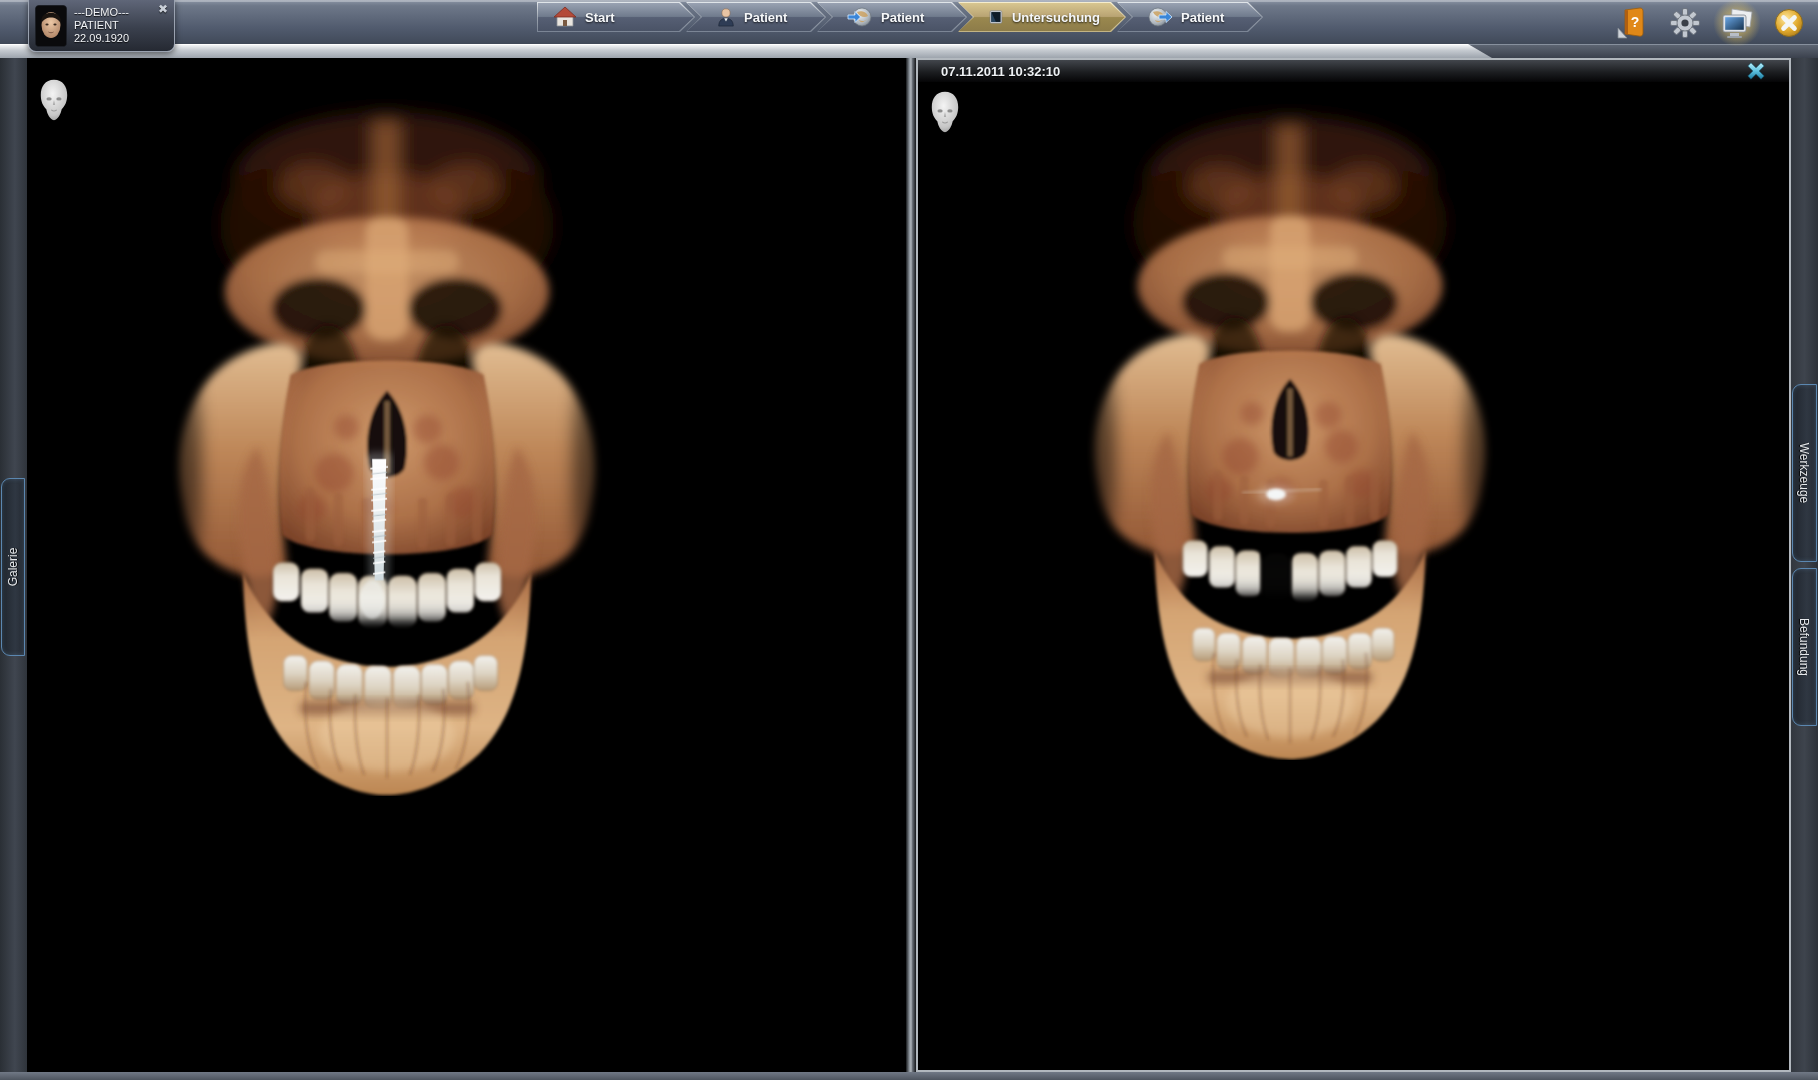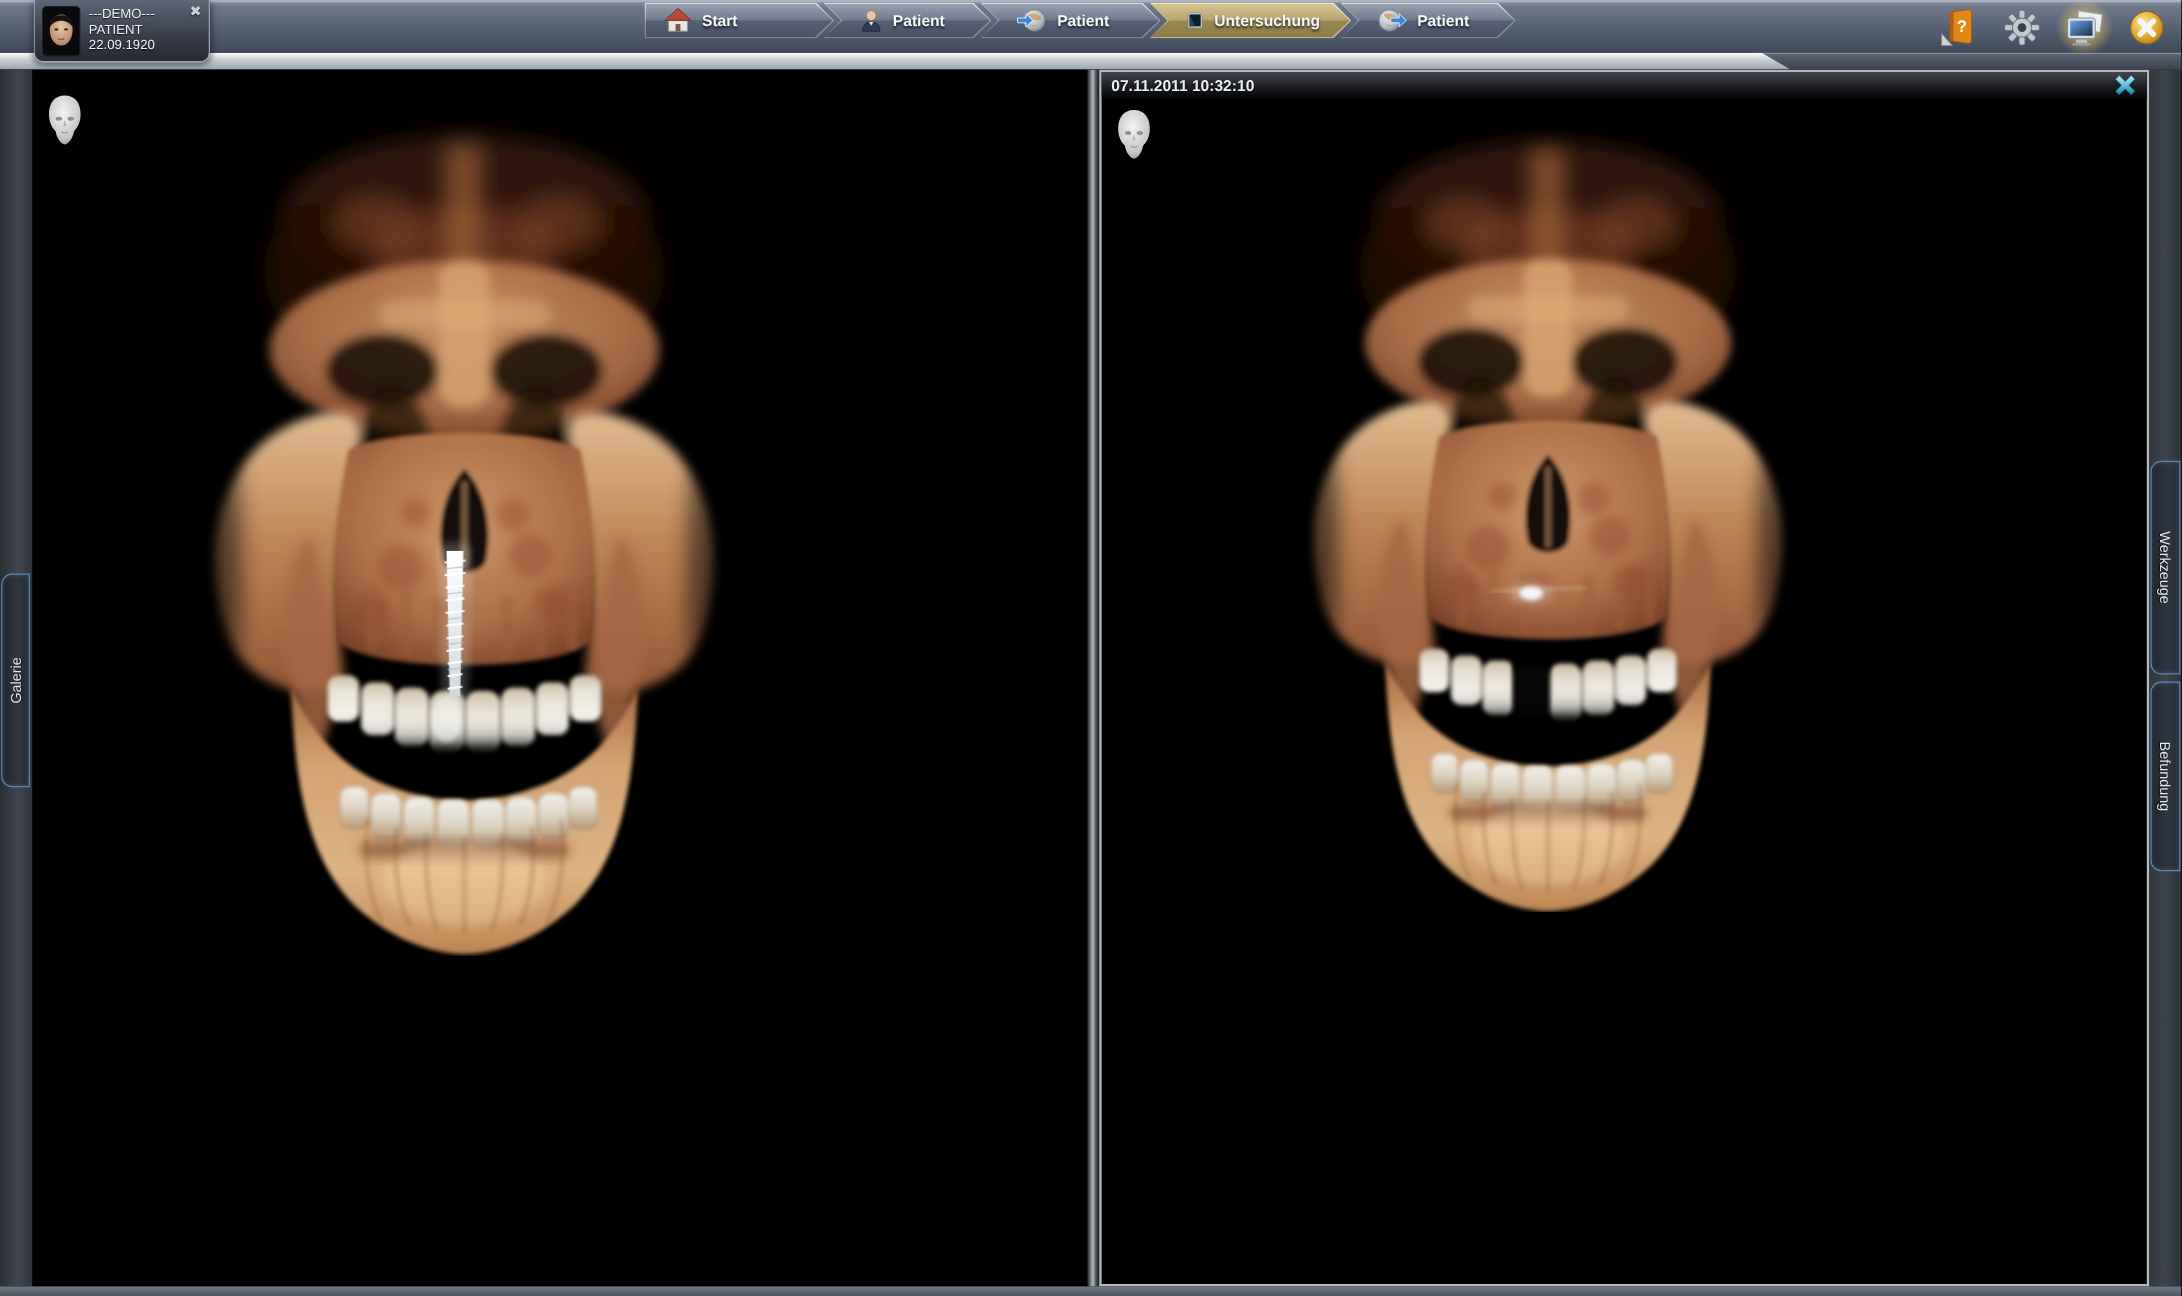--- a/index.html
+++ b/index.html
@@ -65,21 +65,21 @@
   .rot-ccw{transform:rotate(-90deg);}
   .rot-cw{transform:rotate(90deg);}
 
   
   .viewport{position:absolute;background:#000;overflow:hidden;}
   #vp-left{left:27px;top:58px;width:879px;height:1014px;}
   .splitter{position:absolute;left:906px;top:58px;width:10px;height:1014px;cursor:col-resize;
             background:linear-gradient(90deg,#17191c 0%,#8d949c 35%,#b0b6bc 50%,#676d75 65%,#141619 100%);}
   #vp-right{left:916px;top:58px;width:875px;height:1014px;border:2px solid #b2b8be;box-sizing:border-box;}
   .vp-titlebar{height:22px;background:linear-gradient(180deg,#42464c 0%,#1c1e21 55%,#050506 100%);
-               display:flex;align-items:center;padding:0 8px;}
+               display:flex;align-items:center;padding:0 23px;}
   .vp-timestamp{font-size:13px;font-weight:bold;color:#eef1f4;text-shadow:0 1px 1px #000;}
   .vp-max{margin-left:auto;width:20px;height:20px;cursor:pointer;}
   .head-icon{position:absolute;width:34px;height:44px;}
   #vp-left .head-icon{left:10px;top:20px;}
   #vp-right .head-icon{left:10px;top:30px;}
   .skull{position:absolute;}
   #vp-left .skull{left:88px;top:36px;width:544px;height:702px;}
   #vp-right .skull{left:116px;top:40px;width:512px;height:660px;}
 
   .statusbar{position:absolute;left:0;top:1072px;width:1818px;height:8px;

